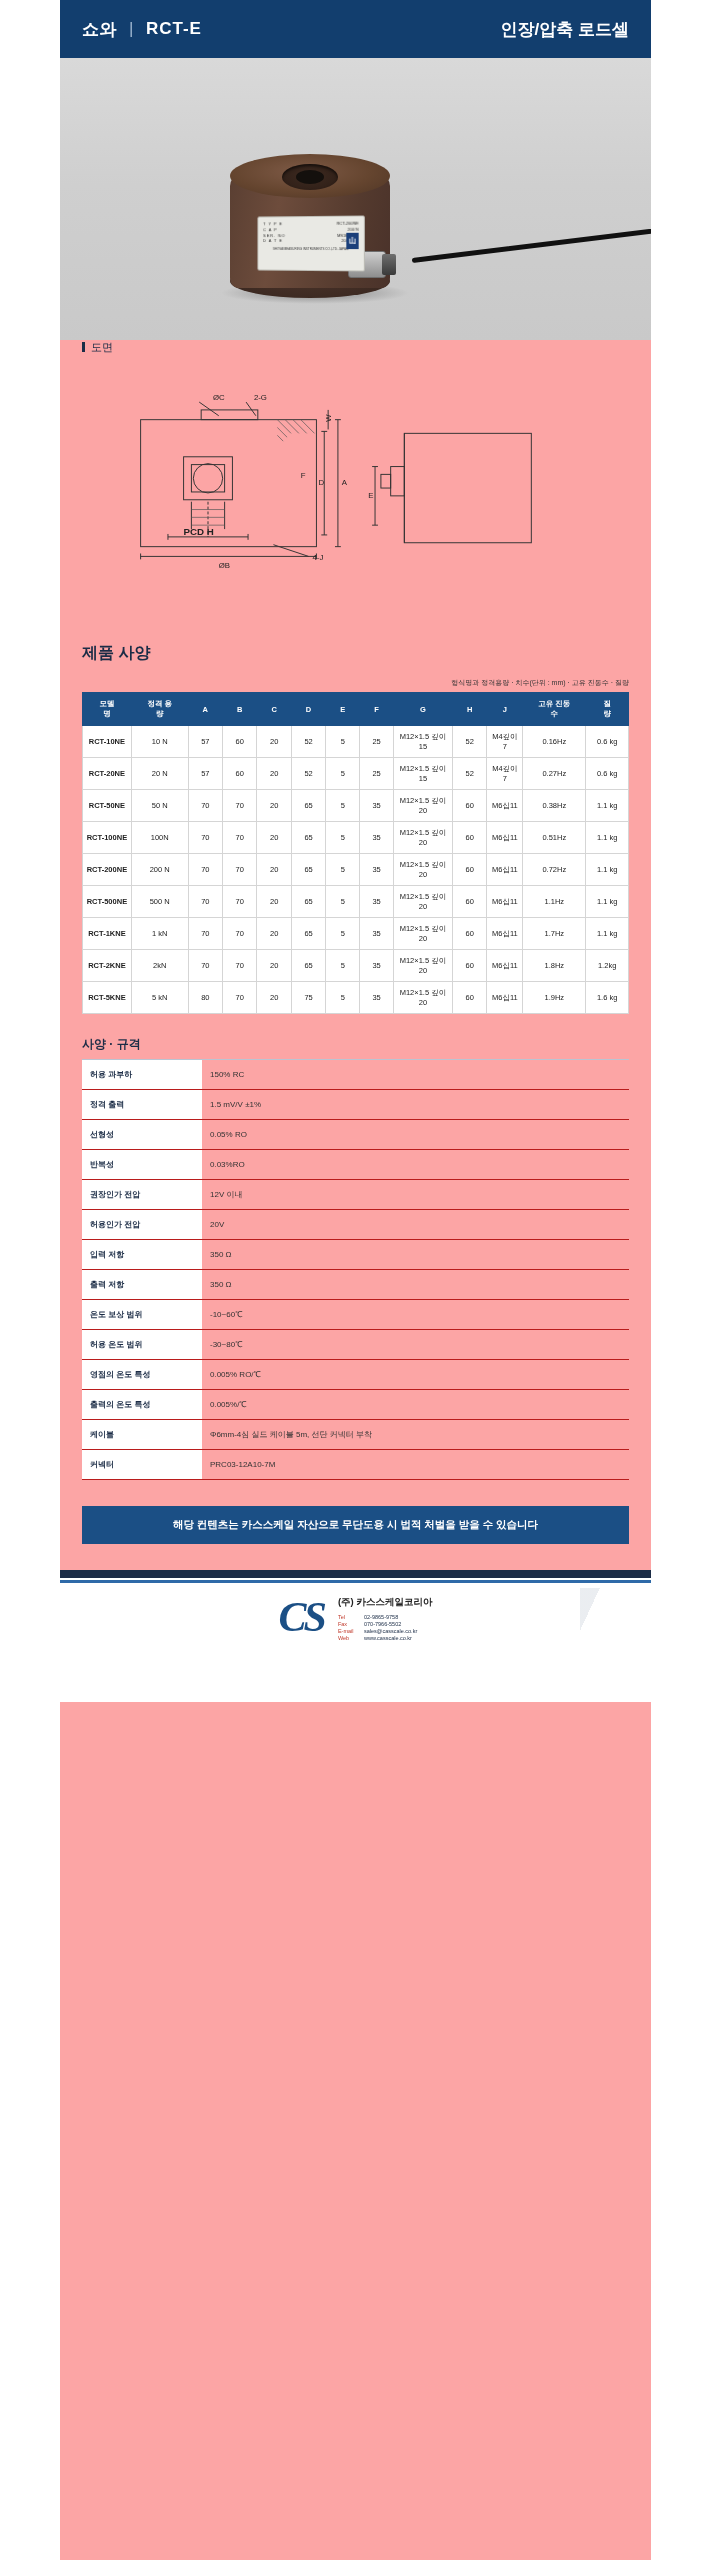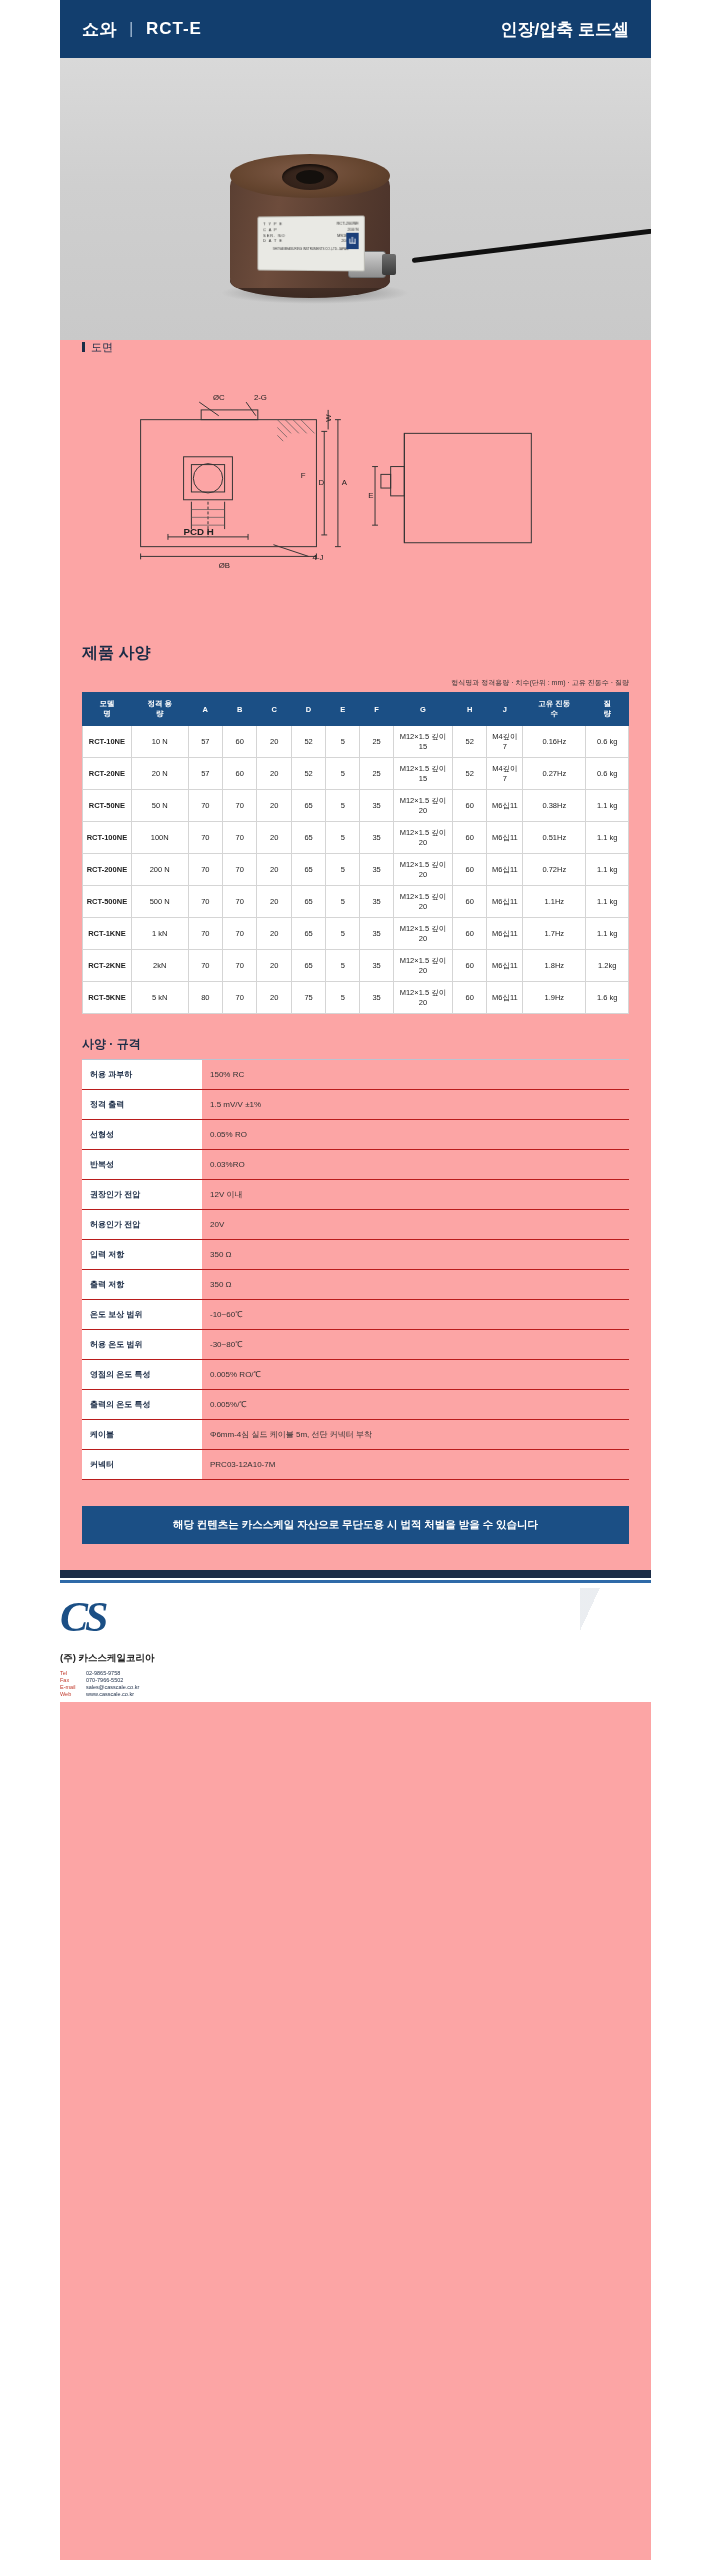--- a/index.html
+++ b/index.html
@@ -310,21 +310,20 @@
     background-position: -40px 0, 520px 0;
     background-repeat: no-repeat;
   }
   .footer-inner {
     position: absolute;
     left: 0; right: 0; top: 26px;
     display: flex;
     justify-content: center;
     align-items: flex-start;
     gap: 14px;
-    flex-direction: column;
   }
   .footer-logo {
     font-family: "Liberation Serif", serif;
     font-size: 42px;
     font-weight: bold;
     font-style: italic;
     color: #1b4f85;
     line-height: 1;
     letter-spacing: -3px;
   }

